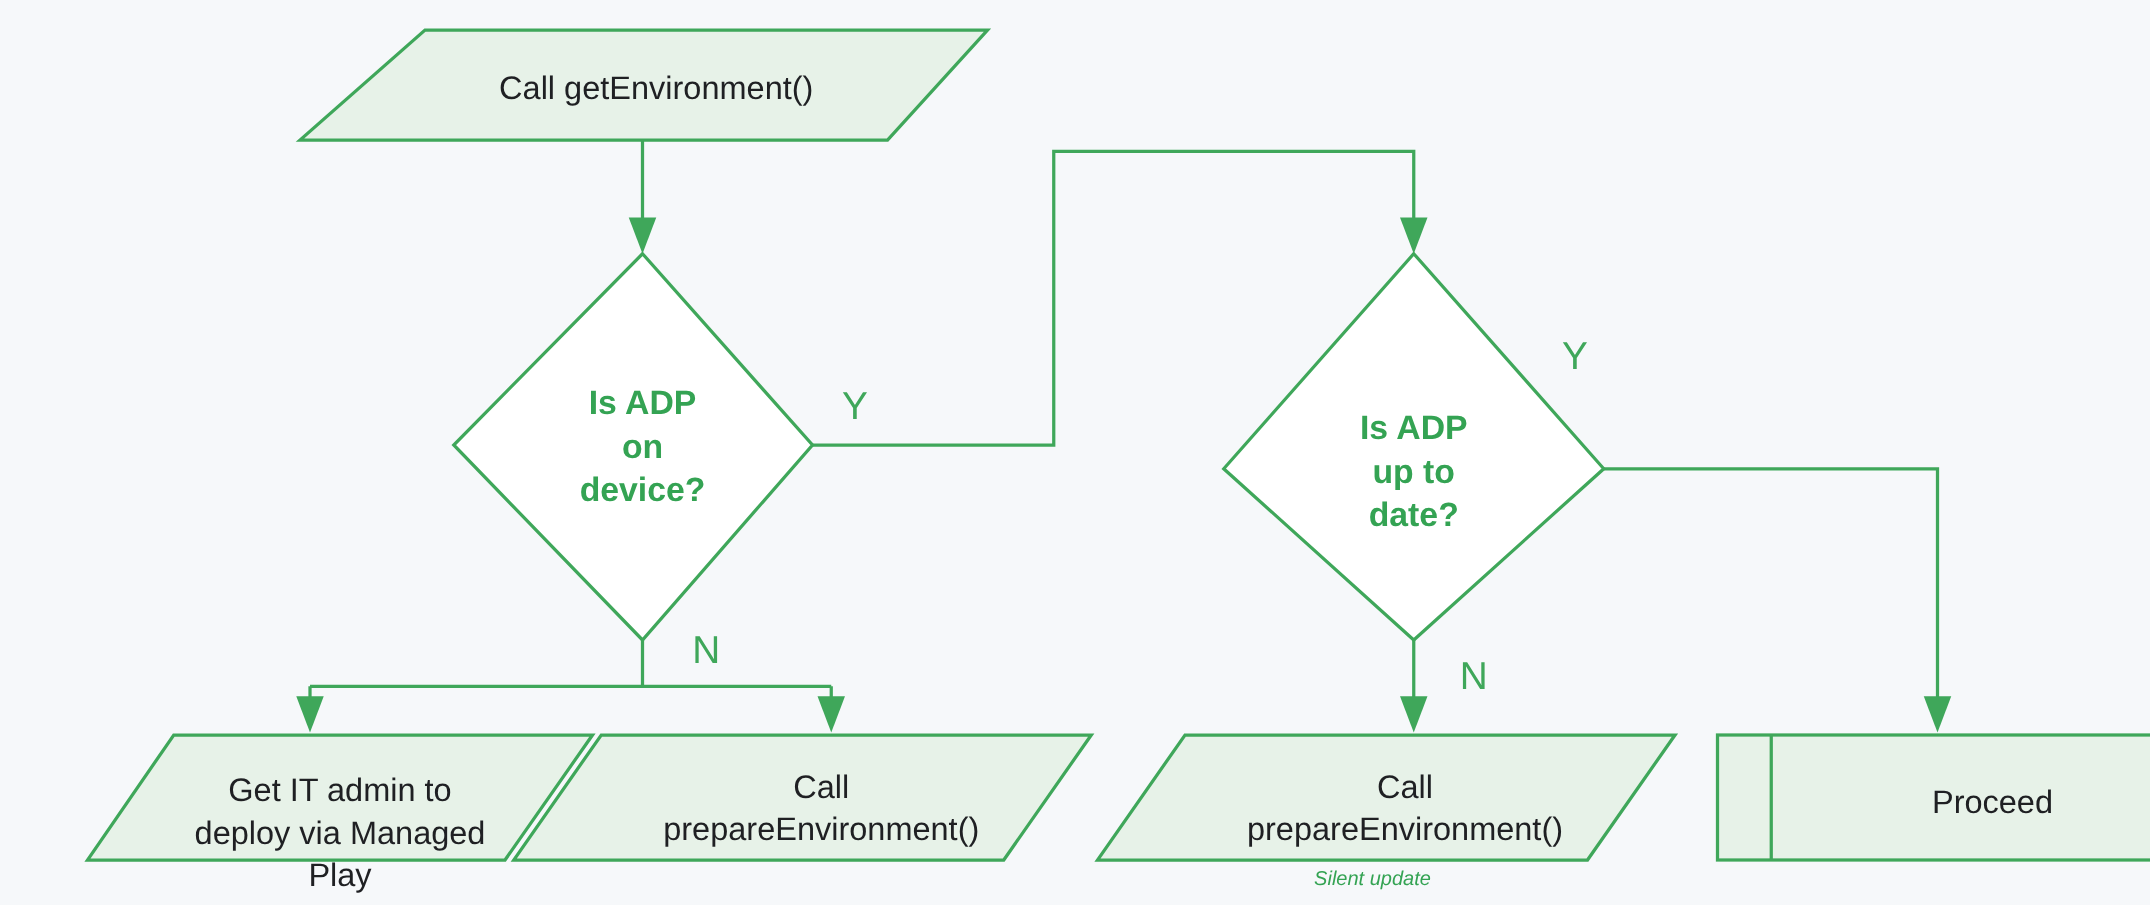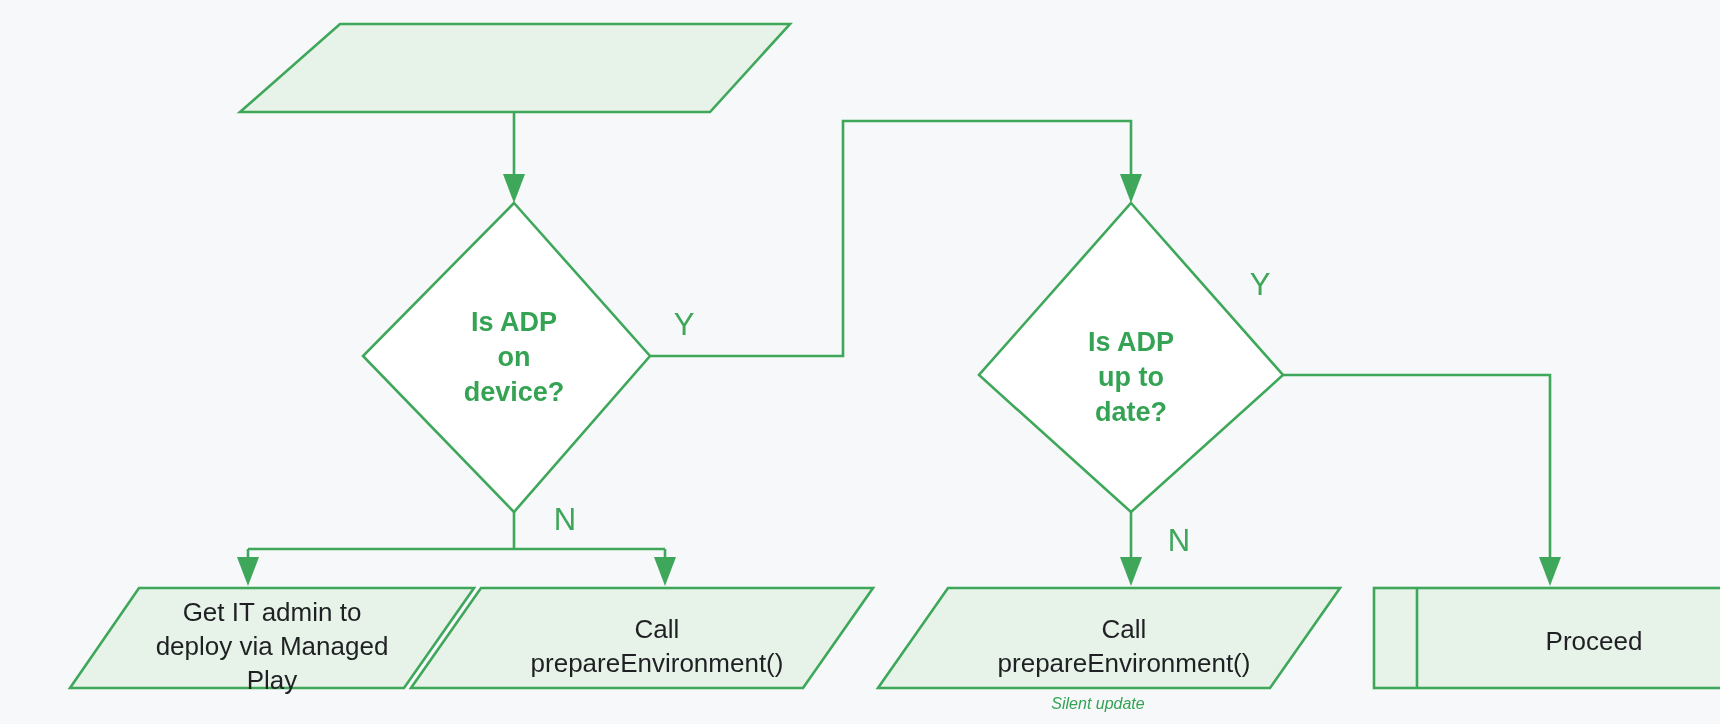--- a/index.html
+++ b/index.html
@@ -111,30 +111,31 @@
     <polygon class="shape-fill" points="948,588 1340,588 1270,688 878,688"></polygon>
 
     <g>
       <rect class="shape-fill" x="1374" y="588" width="440" height="100"></rect>
       <line class="divider-line" x1="1417" y1="588" x2="1417" y2="688"></line>
       <line class="divider-line" x1="1771" y1="588" x2="1771" y2="688"></line>
     </g>
 
   </svg>
 
+  <div class="lbl lbl-proc" style="left:340px; top:54px; width:370px;">Call getEnvironment()</div>
 
   <div class="lbl lbl-dec" style="left:414px; top:305px; width:200px;">Is ADP
 on
 device?</div>
 
   <div class="lbl lbl-dec" style="left:1031px; top:325px; width:200px;">Is ADP
 up to
 date?</div>
 
-  <div class="lbl lbl-proc" style="left:124px; top:596px; width:296px;">Get IT admin to
+  <div class="lbl lbl-proc" style="left:124px; top:616px; width:296px;">Get IT admin to
 deploy via Managed
 Play</div>
 
   <div class="lbl lbl-proc" style="left:461px; top:613px; width:392px;">Call
 prepareEnvironment()</div>
 
   <div class="lbl lbl-proc" style="left:928px; top:613px; width:392px;">Call
 prepareEnvironment()</div>
 
   <div class="lbl lbl-proc" style="left:1437px; top:625px; width:314px;">Proceed</div>

